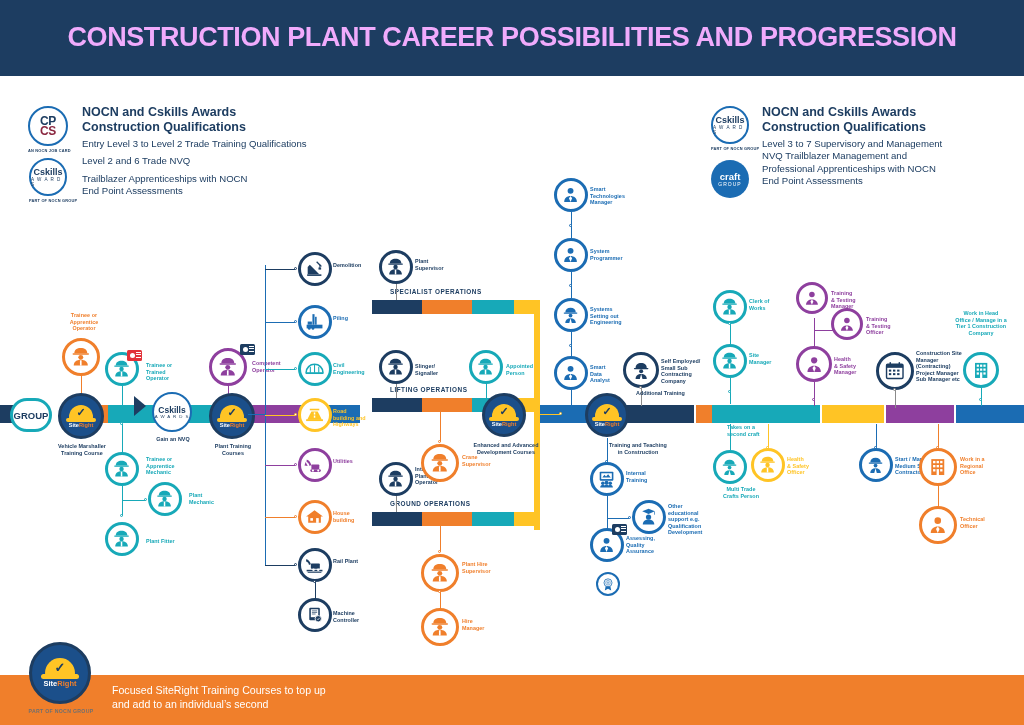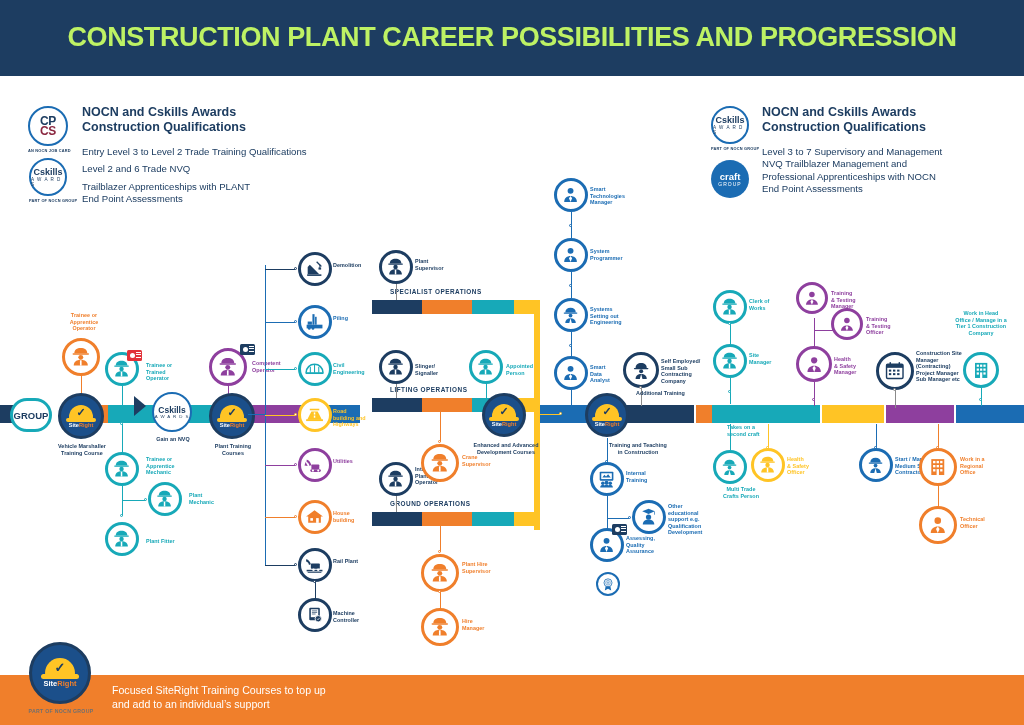--- a/index.html
+++ b/index.html
@@ -7,29 +7,29 @@
     width:1024px;height:725px;background:#ffffff;
     font-family:"Liberation Sans", sans-serif;
     overflow:hidden;position:relative;
   }
   #stage{position:relative;width:1024px;height:725px;overflow:hidden;}
 
   
   .header{position:absolute;left:0;top:0;width:1024px;height:76px;background:#1d3d61;}
   .header-title{
     position:absolute;left:0;top:22px;width:1024px;text-align:center;
-    color:#bef264;font-size:27px;font-weight:bold;letter-spacing:-0.4px;
+    color:#f0abfc;font-size:27px;font-weight:bold;letter-spacing:-0.4px;
     font-family:"Liberation Sans", sans-serif;
   }
 
   
   .qual{position:absolute;}
   .qual .q-title{font-size:12.5px;font-weight:bold;color:#1d3d61;line-height:14.5px;}
   .qual .q-line{font-size:9.6px;color:#1d3d61;line-height:12.4px;}
-  .q-body{margin-top:12px;}
+  .q-body{margin-top:4px;}
   .q-gap{height:5px;}
 
   .badge{position:absolute;}
   .badge-ring{
     border-radius:50%;border:2.5px solid #1b6cb3;background:#fff;
     display:flex;align-items:center;justify-content:center;flex-direction:column;
     box-sizing:border-box;
   }
   .badge-cpcs{width:40px;height:40px;}
   .badge-cpcs .bt{font-size:12px;font-weight:bold;color:#1d3d61;line-height:10.5px;letter-spacing:-0.4px;}
@@ -108,21 +108,21 @@
   </div>
 
   <div class="qual" style="left:82px;top:105px;width:290px;">
     <div class="q-title">NOCN and Cskills Awards</div>
     <div class="q-title">Construction Qualifications</div>
     <div class="q-body">
       <div class="q-line">Entry Level 3 to Level 2 Trade Training Qualifications</div>
       <div class="q-gap"></div>
       <div class="q-line">Level 2 and 6 Trade NVQ</div>
       <div class="q-gap"></div>
-      <div class="q-line">Trailblazer Apprenticeships with PLANT</div>
+      <div class="q-line">Trailblazer Apprenticeships with NOCN</div>
       <div class="q-line">End Point Assessments</div>
     </div>
   </div>
   <div class="badge" style="left:28px;top:106px;">
     <div class="badge-ring badge-cpcs">
       <div class="bt">CP</div>
       <div class="bt bt2">CS</div>
     </div>
     <div class="badge-cap">AN NOCN JOB CARD</div>
   </div>
@@ -914,16 +914,16 @@
   <div class="footer"></div>
   <div class="sr-logo">
     <div class="sr-hat">
         <span class="sr-check">✓</span>
       </div>
     <div class="sr-word"><b>Site</b><span>Right</span></div>
   </div>
   <div class="sr-part">PART OF NOCN GROUP</div>
   <div class="footer-text">
     <div>Focused SiteRight Training Courses to top up</div>
-    <div>and add to an individual’s support</div>
+    <div>and add to an individual’s second</div>
   </div>
 
 </div>
 
 </body></html>

